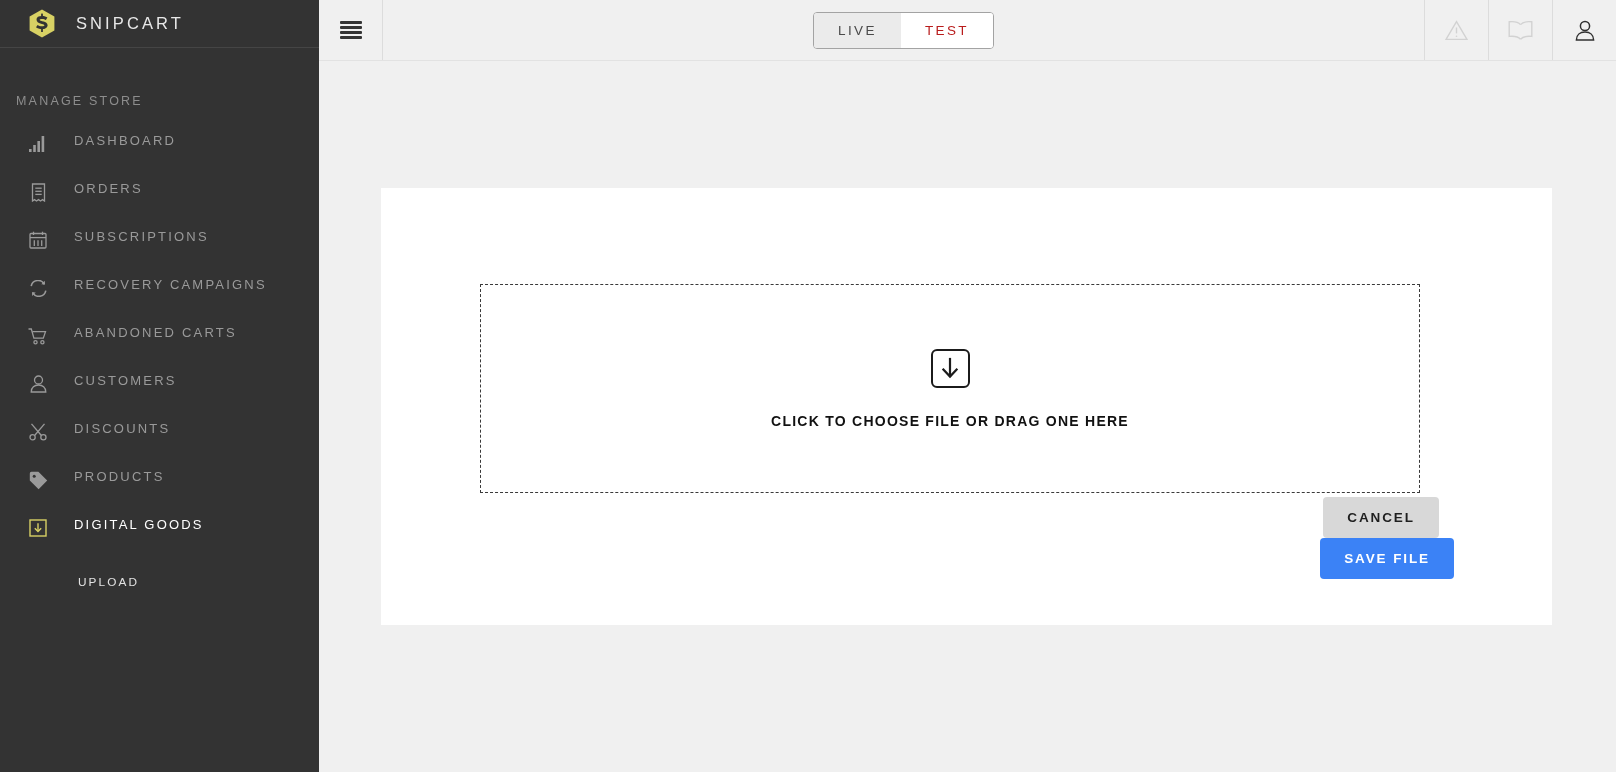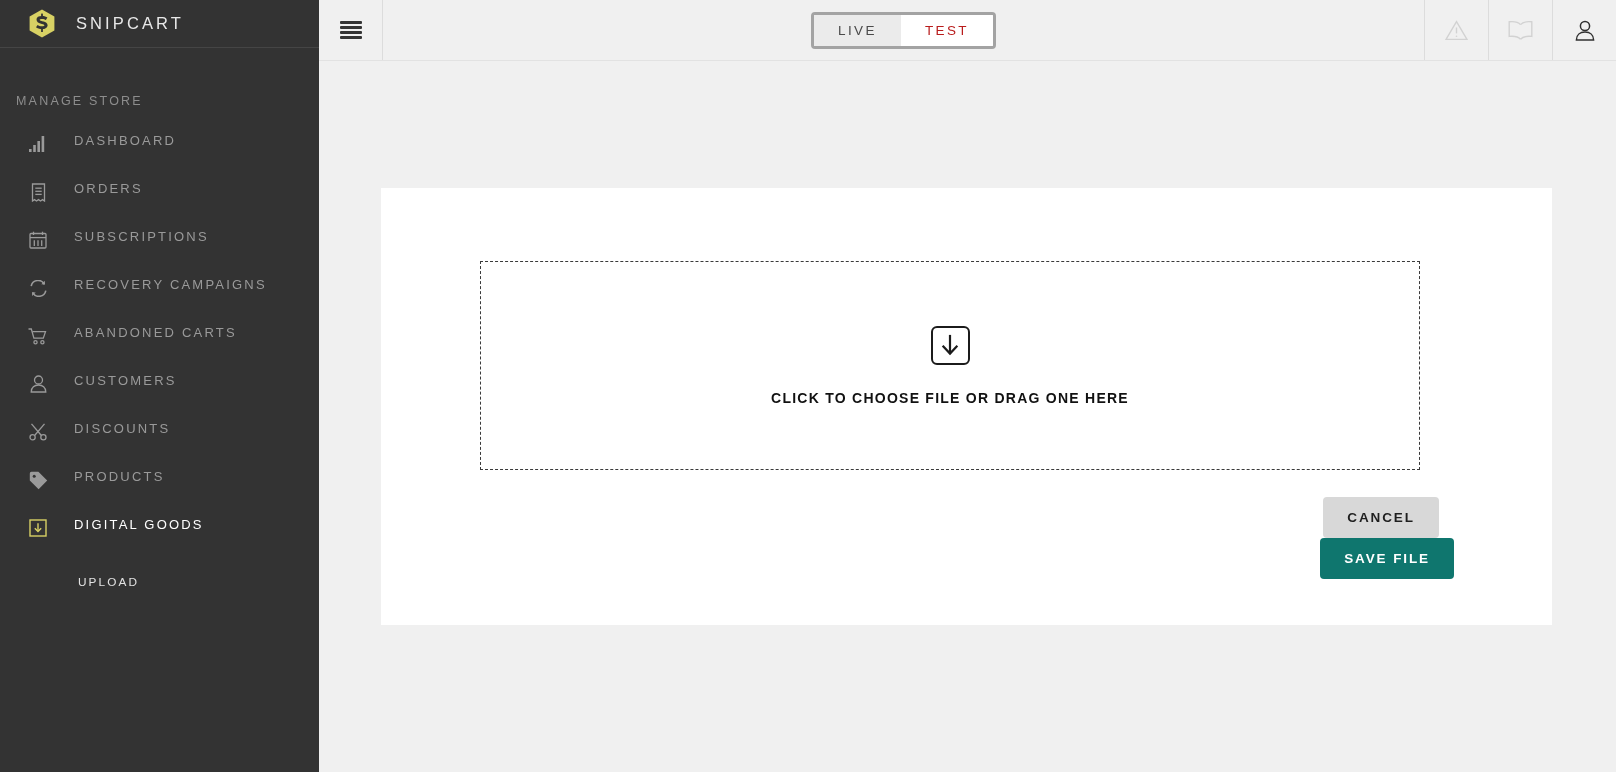--- a/index.html
+++ b/index.html
@@ -104,21 +104,21 @@
     width: 64px; display: flex; align-items: center; justify-content: center;
     border-right: 1px solid #dcdcdc;
     cursor: pointer;
   }
   .hamburger { width: 22px; height: 19px; display: flex; flex-direction: column; justify-content: space-between; }
   .hamburger i { display: block; height: 3px; background: #333333; border-radius: 1px; }
 
   .topbar-center { flex: 1 1 auto; display: flex; align-items: center; justify-content: center; }
   .env-toggle {
     display: flex;
-    border: 3px solid #a3a3a3;
+    border: 1px solid #a3a3a3;
     border-radius: 4px;
     overflow: hidden;
     height: 37px;
     background: #fff;
   }
   .env-btn {
     display: flex; align-items: center; justify-content: center;
     padding: 0 24px;
     font-size: 13.5px;
     letter-spacing: 2.4px;
@@ -144,21 +144,21 @@
 
   .card {
     position: absolute;
     left: 62px; top: 127px;
     width: 1171px; height: 437px;
     background: #ffffff;
   }
 
   .dropzone {
     position: absolute;
-    left: 99px; top: 73px;
+    left: 99px; top: 96px;
     width: 940px; height: 209px;
     border: 1px dashed #3a3a3a;
     display: flex; flex-direction: column;
     align-items: center; justify-content: center;
     cursor: pointer;
   }
   .dz-icon {
     width: 39px; height: 39px;
     border: 2.5px solid #1b1b1b;
     border-radius: 6px;
@@ -182,21 +182,21 @@
     border: none; border-radius: 4px;
     font-family: inherit;
     font-size: 13.5px;
     letter-spacing: 1.9px;
     font-weight: bold;
     cursor: pointer;
     display: flex; align-items: center; justify-content: center;
     padding: 0 24px;
   }
   .btn-cancel { background: #d8d8d8; color: #1f1f1f; min-width: 106px; }
-  .btn-save { background: #0f766e; color: #ffffff; min-width: 124px; margin-left: 12px; }
+  .btn-save { background: #3b82f6; color: #ffffff; min-width: 124px; margin-left: 12px; }
 </style>
 </head>
 <body>
 
 <div id="app">
 
   <aside id="sidebar">
 
     <div class="brand">
       <span class="brand-logo">

